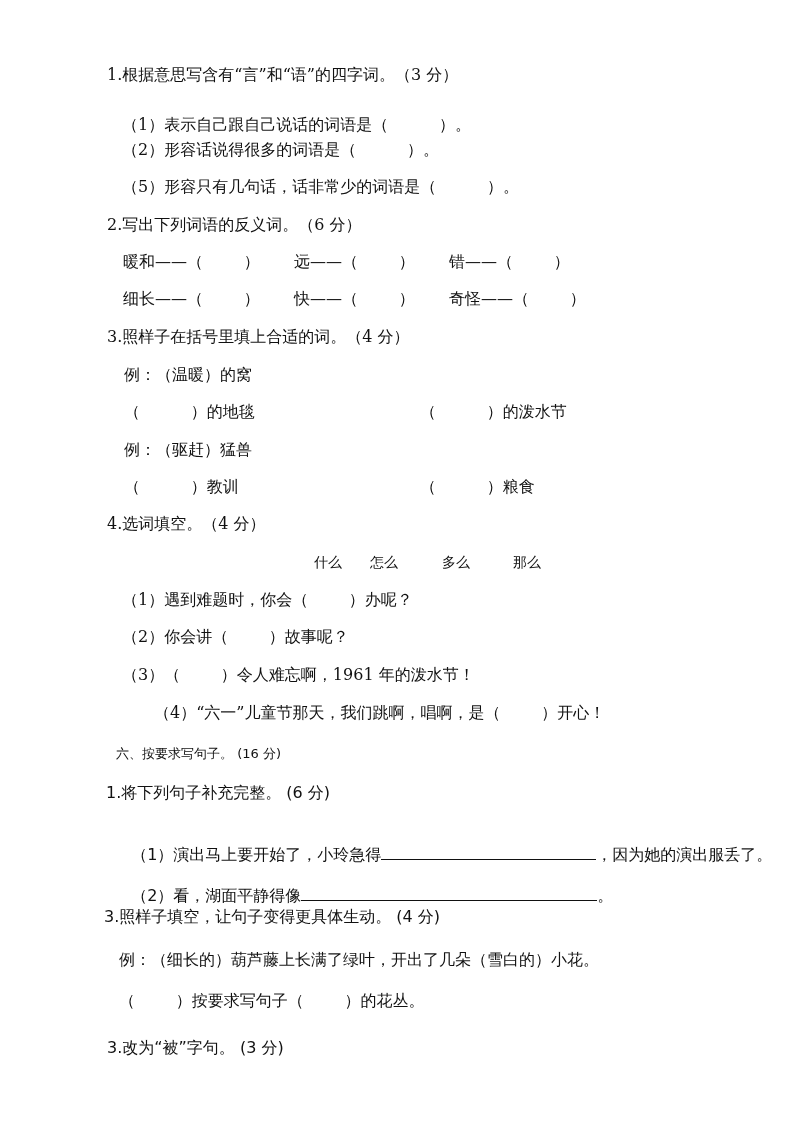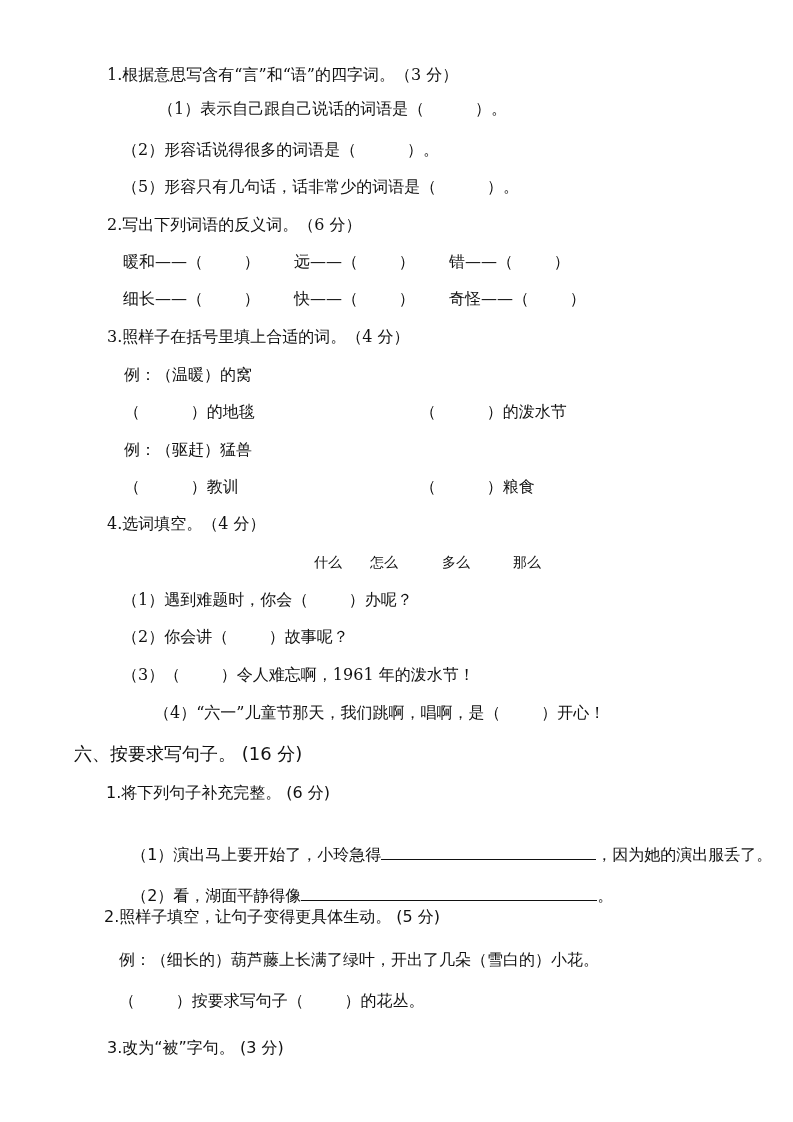--- a/index.html
+++ b/index.html
@@ -3,29 +3,29 @@
 <meta charset="utf-8">
 <style>
   html, body { margin: 0; padding: 0; background: #ffffff; }
   body {
     width: 793px; height: 1122px; position: relative; overflow: hidden;
     font-family: "DejaVu Serif", "Liberation Serif", serif;
     color: #111111;
   }
   .line { position: absolute; white-space: pre; font-size: 16px; line-height: 18px; }
   .sans { font-family: "DejaVu Sans", "Liberation Sans", sans-serif; }
-  .section-title { font-size: 18px; line-height: 22px; font-family: "DejaVu Sans", "Liberation Sans", sans-serif; }
+  .section-title { font-size: 13px; line-height: 22px; font-family: "DejaVu Sans", "Liberation Sans", sans-serif; margin-left: 42px; }
   .blank-underline { display: inline-block; border-bottom: 1px solid #111; vertical-align: baseline; height: 14px; }
   .word-bank span { position: absolute; font-size: 14px; line-height: 18px; }
 </style>
 </head>
 <body>
 
 <div class="line" style="left:107px; top:66px;">1.根据意思写含有“言”和“语”的四字词。（3 分）</div>
-<div class="line" style="left:122px; top:100px;margin-left:36px;">（1）表示自己跟自己说话的词语是（          ）。</div>
+<div class="line" style="left:122px; top:116px;">（1）表示自己跟自己说话的词语是（          ）。</div>
 <div class="line" style="left:122px; top:141px;text-align:right;">（2）形容话说得很多的词语是（          ）。</div>
 <div class="line" style="left:122px; top:178px;">（5）形容只有几句话，话非常少的词语是（          ）。</div>
 
 <div class="line" style="left:107px; top:216px;">2.写出下列词语的反义词。（6 分）</div>
 <div class="line" style="left:123px; top:253px;">暖和——（        ）</div>
 <div class="line" style="left:294px; top:253px;">远——（        ）</div>
 <div class="line" style="left:449px; top:253px;">错——（        ）</div>
 <div class="line" style="left:123px; top:290px;">细长——（        ）</div>
 <div class="line" style="left:294px; top:290px;">快——（        ）</div>
 <div class="line" style="left:449px; top:290px;">奇怪——（        ）</div>
@@ -55,17 +55,17 @@
 <div class="line sans" style="left:106px; top:784px;">1.将下列句子补充完整。 (6 分)</div>
 
 <div class="line sans" style="left:121px; top:827px;">
   <span>（1）演出马上要开始了，小玲急得</span><span class="blank-underline" style="width:215px;"></span><span>，因为她的演出服丢了。</span>
 </div>
 
 <div class="line sans" style="left:121px; top:868px;">
   <span>（2）看，湖面平静得像</span><span class="blank-underline" style="width:296px;"></span><span>。</span>
 </div>
 
-<div class="line sans" style="left:104px; top:908px;">2.照样子填空，让句子变得更具体生动。 (5 分)</div>
+<div class="line sans" style="left:104px; top:908px;">3.照样子填空，让句子变得更具体生动。 (4 分)</div>
 <div class="line sans" style="left:119px; top:951px;">例：（细长的）葫芦藤上长满了绿叶，开出了几朵（雪白的）小花。</div>
 <div class="line sans" style="left:119px; top:992px;">（        ）按要求写句子（        ）的花丛。</div>
 
 <div class="line sans" style="left:107px; top:1039px;">3.改为“被”字句。 (3 分)</div>
 
 </body></html>

